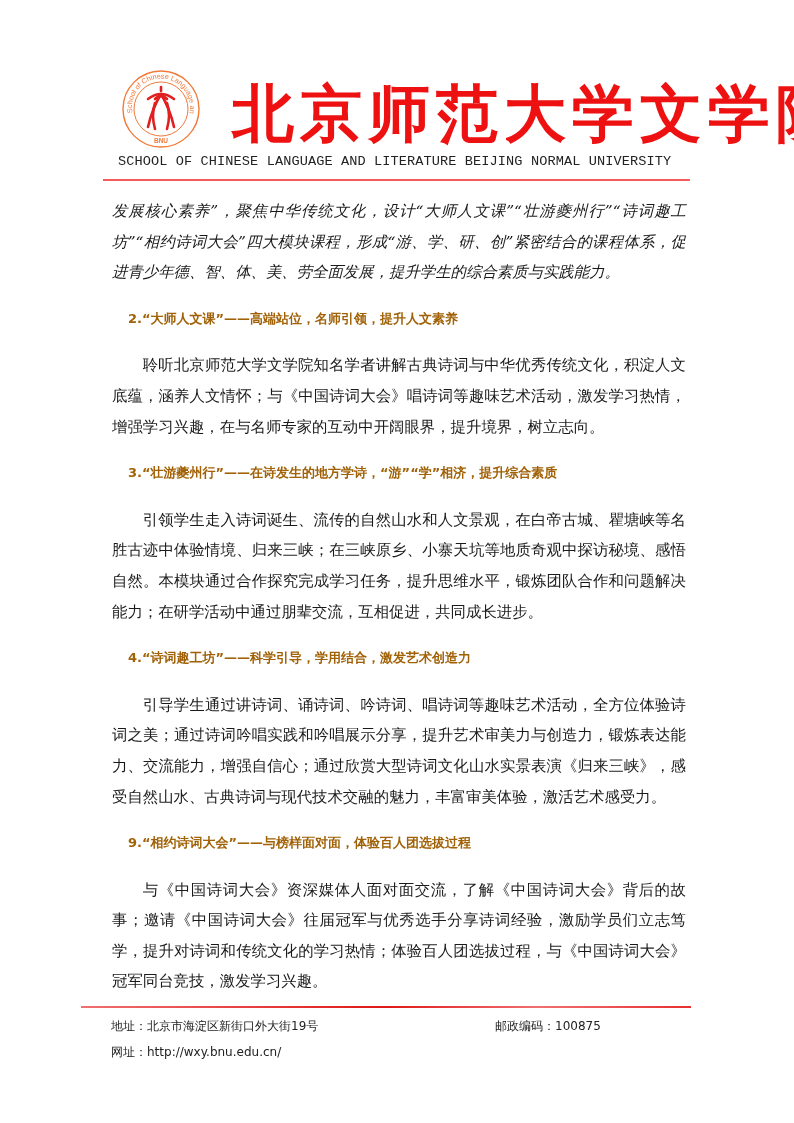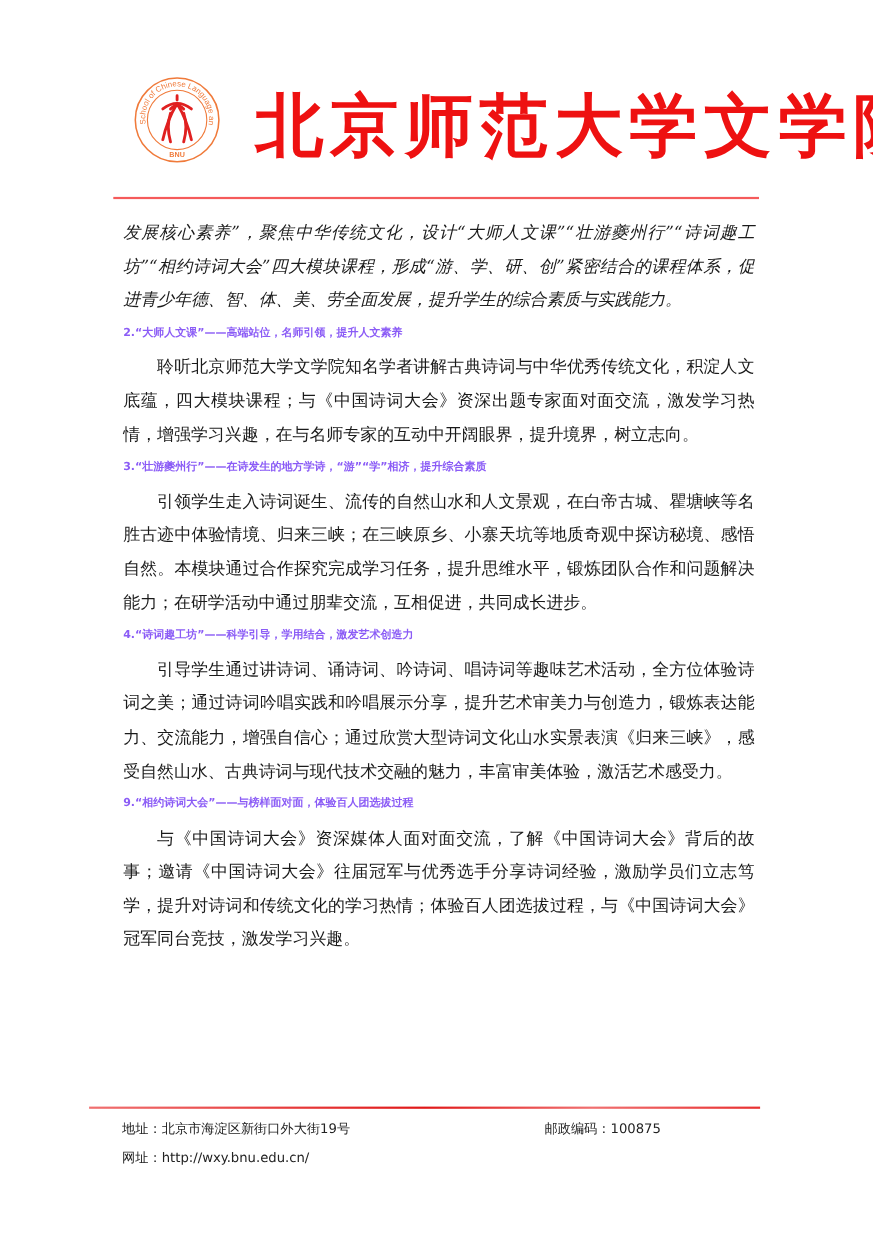--- a/index.html
+++ b/index.html
@@ -6,21 +6,21 @@
   body { width: 794px; height: 1123px; position: relative; overflow: hidden; font-family: "DejaVu Serif", serif; color: #111; }
   .header { position: absolute; left: 0; top: 0; width: 794px; height: 190px; }
   .logo { position: absolute; left: 121px; top: 69px; width: 80px; height: 80px; }
   .title-cn { position: absolute; left: 232px; top: 84px; font-family: "DejaVu Serif", serif; font-weight: bold; font-size: 62px; letter-spacing: 6px; color: #ee1111; line-height: 60px; white-space: nowrap; }
   .title-en { position: absolute; left: 118px; top: 154px; font-family: "Liberation Mono", monospace; font-size: 13.6px; color: #222; white-space: nowrap; letter-spacing: 0.1px; }
   .header-rule { position: absolute; left: 103px; top: 179px; width: 587px; height: 2px; background: #f55b5b; }
 
   .content { position: absolute; left: 112px; top: 196px; width: 574px; }
   .para { font-size: 15.4px; line-height: 30.6px; text-indent: 2em; text-align: justify; margin: 0; color: #1a1a1a; font-family: "DejaVu Serif", serif; }
   .para.noindent { text-indent: 0; font-style: italic; }
-  .heading { font-size: 10px; line-height: 30.6px; font-weight: bold; margin: 0; font-family: "DejaVu Sans", sans-serif; color: #8b5cf6; }
+  .heading { font-size: 13px; line-height: 30.6px; font-weight: bold; margin: 16px; font-family: "DejaVu Sans", sans-serif; color: #a16207; }
 
   .footer-rule { position: absolute; left: 81px; top: 1006px; width: 610px; height: 2px; background: linear-gradient(to right, #f07070, #e01818 50%, #f07070 75%, #e83030); }
   .footer { position: absolute; left: 111px; top: 1013px; width: 520px; font-family: "DejaVu Sans", sans-serif; font-size: 12px; color: #222; }
   .footer-row { position: relative; height: 26px; line-height: 26px; text-align: center; }
   .footer-left { position: absolute; left: 0; top: 0; white-space: nowrap; }
   .footer-right { position: absolute; left: 384px; top: 0; white-space: nowrap; }
   .footer-right.fax { left: 384px; }
 </style>
 </head>
 <body>
@@ -42,28 +42,29 @@
         <path d="M 27 30 Q 40 20 53 30"></path>
         <path d="M 34 30 Q 40 24 46 30"></path>
         <path d="M 40 25 Q 31 40 27 58"></path>
         <path d="M 40 25 Q 49 40 53 58"></path>
         <path d="M 34 34 Q 30 46 34 60"></path>
         <path d="M 46 34 Q 50 46 46 60"></path>
       </g>
     </svg>
   </div>
   <div class="title-cn">北京师范大学文学院</div>
+  <div class="title-en">SCHOOL OF CHINESE LANGUAGE AND LITERATURE BEIJING NORMAL UNIVERSITY</div>
   <div class="header-rule"></div>
 </div>
 
 <div class="content">
   <p class="para noindent">发展核心素养”，聚焦中华传统文化，设计“大师人文课”“壮游夔州行”“诗词趣工坊”“相约诗词大会”四大模块课程，形成“游、学、研、创”紧密结合的课程体系，促进青少年德、智、体、美、劳全面发展，提升学生的综合素质与实践能力。</p>
 
   <p class="heading">2.“大师人文课”——高端站位，名师引领，提升人文素养</p>
-  <p class="para">聆听北京师范大学文学院知名学者讲解古典诗词与中华优秀传统文化，积淀人文底蕴，四大模块课程；与《中国诗词大会》资深出题专家面对面交流，激发学习热情，增强学习兴趣，在与名师专家的互动中开阔眼界，提升境界，树立志向。</p>
+  <p class="para">聆听北京师范大学文学院知名学者讲解古典诗词与中华优秀传统文化，积淀人文底蕴，涵养人文情怀；与《中国诗词大会》唱诗词等趣味艺术活动，激发学习热情，增强学习兴趣，在与名师专家的互动中开阔眼界，提升境界，树立志向。</p>
 
   <p class="heading">3.“壮游夔州行”——在诗发生的地方学诗，“游”“学”相济，提升综合素质</p>
   <p class="para">引领学生走入诗词诞生、流传的自然山水和人文景观，在白帝古城、瞿塘峡等名胜古迹中体验情境、归来三峡；在三峡原乡、小寨天坑等地质奇观中探访秘境、感悟自然。本模块通过合作探究完成学习任务，提升思维水平，锻炼团队合作和问题解决能力；在研学活动中通过朋辈交流，互相促进，共同成长进步。</p>
 
   <p class="heading">4.“诗词趣工坊”——科学引导，学用结合，激发艺术创造力</p>
   <p class="para">引导学生通过讲诗词、诵诗词、吟诗词、唱诗词等趣味艺术活动，全方位体验诗词之美；通过诗词吟唱实践和吟唱展示分享，提升艺术审美力与创造力，锻炼表达能力、交流能力，增强自信心；通过欣赏大型诗词文化山水实景表演《归来三峡》，感受自然山水、古典诗词与现代技术交融的魅力，丰富审美体验，激活艺术感受力。</p>
 
   <p class="heading">9.“相约诗词大会”——与榜样面对面，体验百人团选拔过程</p>
   <p class="para">与《中国诗词大会》资深媒体人面对面交流，了解《中国诗词大会》背后的故事；邀请《中国诗词大会》往届冠军与优秀选手分享诗词经验，激励学员们立志笃学，提升对诗词和传统文化的学习热情；体验百人团选拔过程，与《中国诗词大会》冠军同台竞技，激发学习兴趣。</p>
 </div>

